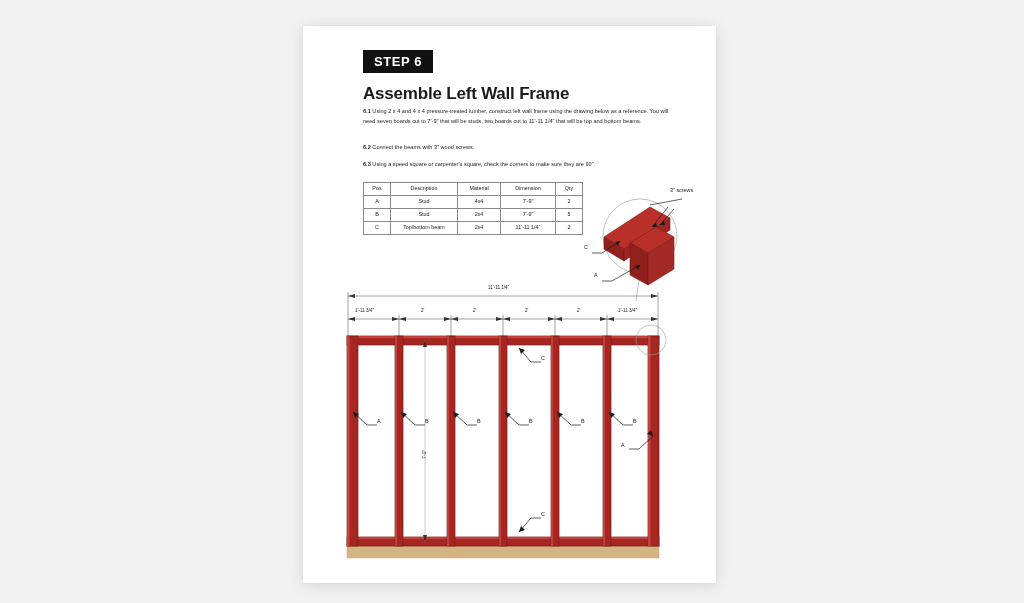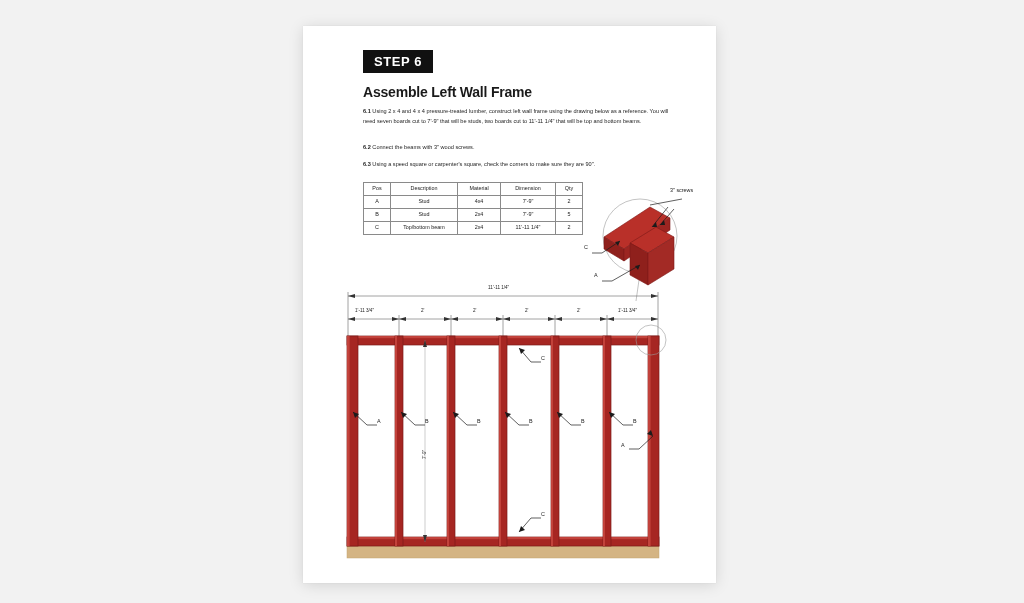--- a/index.html
+++ b/index.html
@@ -19,21 +19,21 @@
 
   
   .step-badge{
     position:absolute;left:60px;top:24px;
     background:#111111;color:#ffffff;
     font-size:13px;font-weight:bold;letter-spacing:.6px;
     padding:4px 11px 4px 11px;
   }
   .title{
     position:absolute;left:60px;top:58px;
-    font-size:14px;font-weight:bold;color:#1a1a1a;
+    font-size:17px;font-weight:bold;color:#1a1a1a;
     letter-spacing:-.2px;
   }
   .para{
     position:absolute;left:60px;width:317px;
     font-size:5.6px;line-height:1.72;color:#1f1f1f;
     text-align:left;
   }
   .para b{font-weight:bold;}
   #p1{top:81px;}
   #p2{top:117px;}

